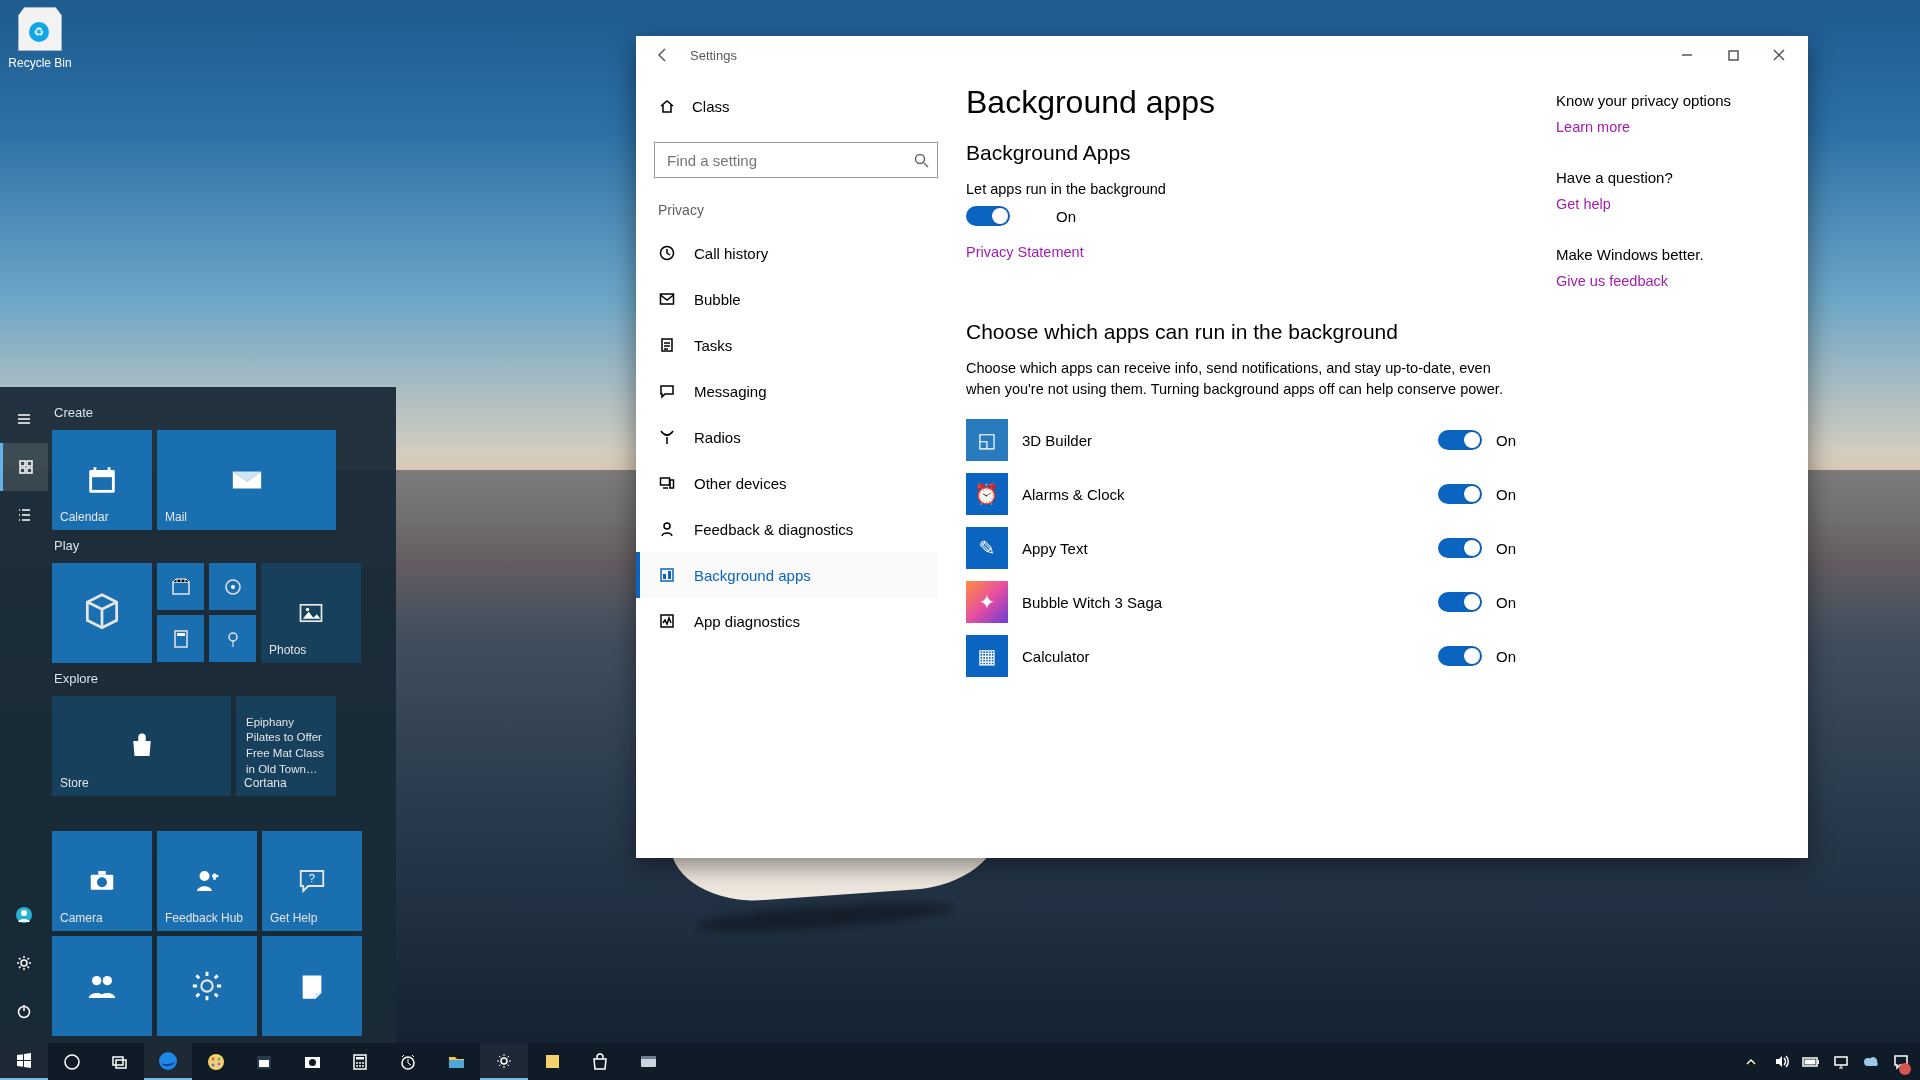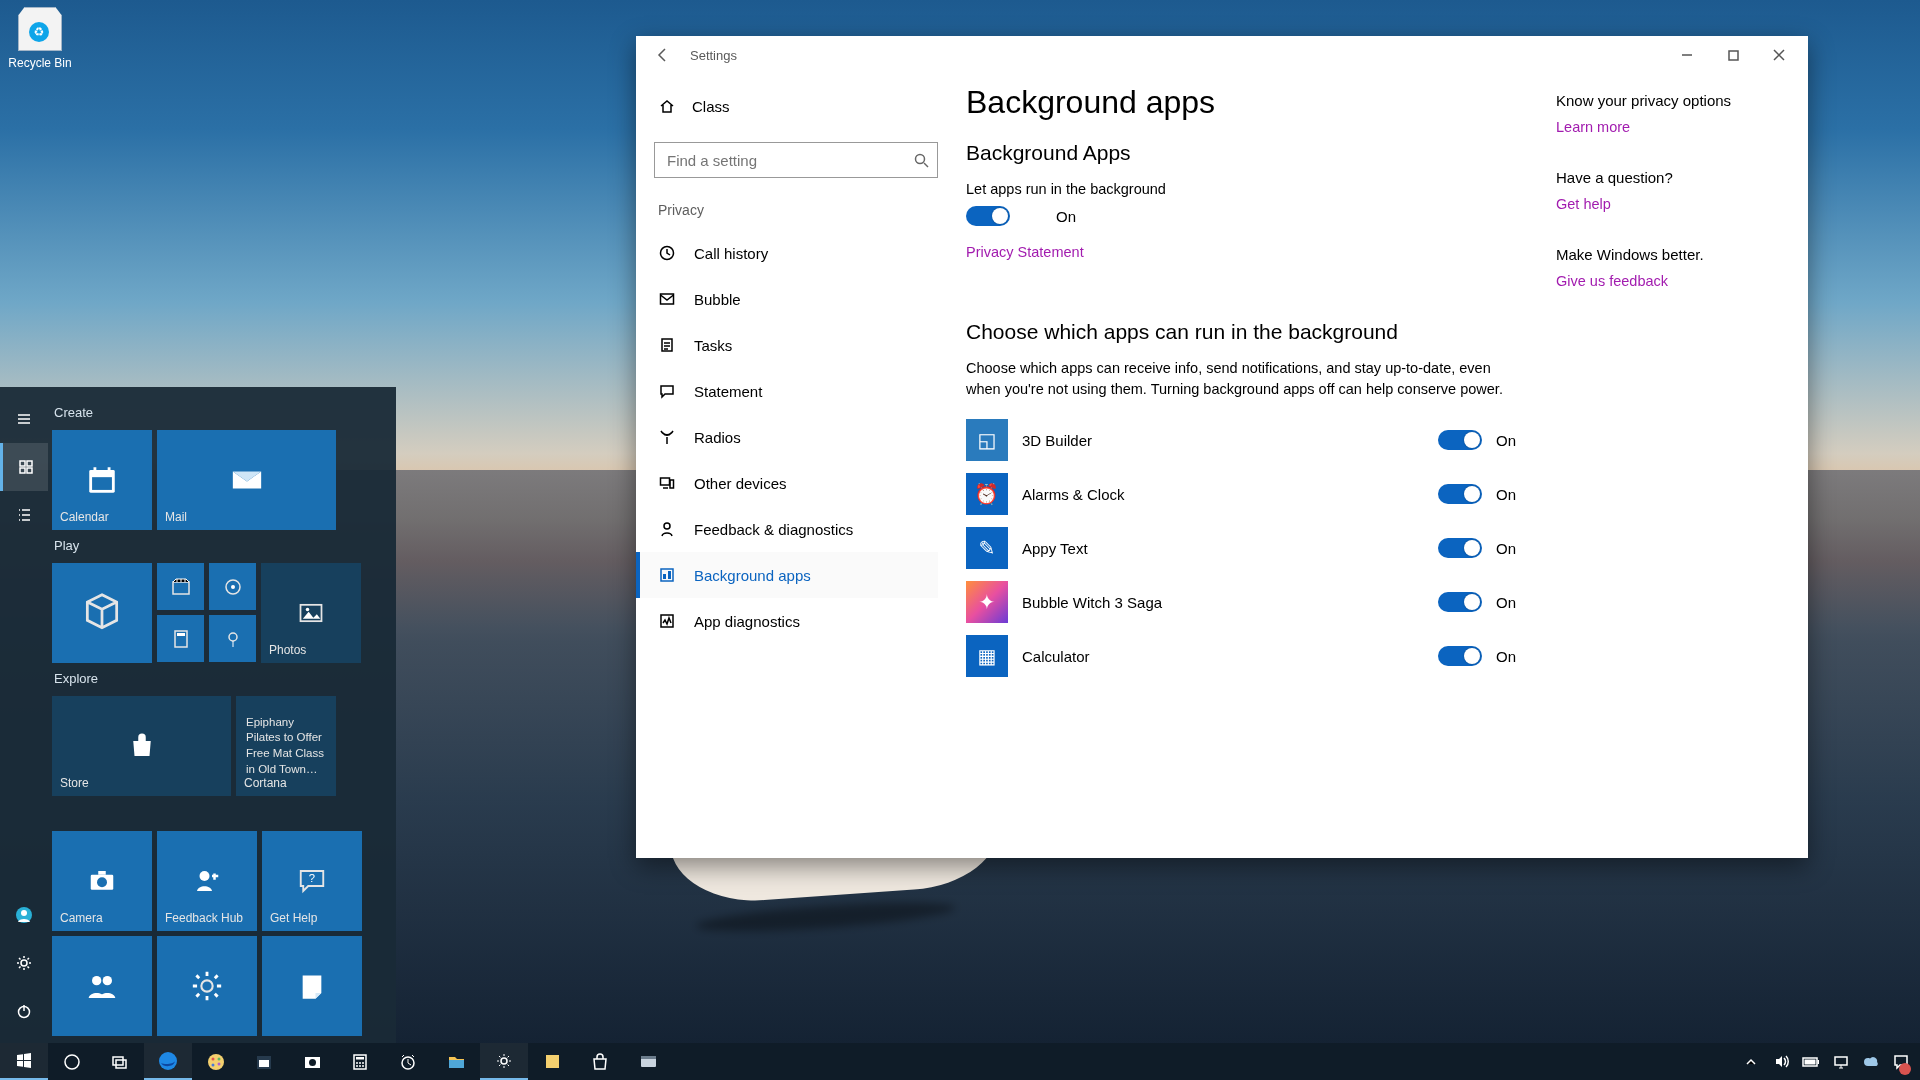--- a/index.html
+++ b/index.html
@@ -209,21 +209,21 @@
             </svg>
           </span>
         <span>Tasks</span>
       </div>
       <div class="navitem">
         <span class="navicon">
             <svg width="16" height="16" viewBox="0 0 16 16">
               <path class="stroke" d="M2 3h12v8H6l-3 3V11H2z"></path>
             </svg>
           </span>
-        <span>Statement</span>
+        <span>Messaging</span>
       </div>
       <div class="navitem">
         <span class="navicon">
             <svg width="16" height="16" viewBox="0 0 16 16">
               <path class="stroke" d="M8 8v7M4 4c2 3 6 3 8 0M2 2c3 5 9 5 12 0"></path>
             </svg>
           </span>
         <span>Radios</span>
       </div>
       <div class="navitem">

